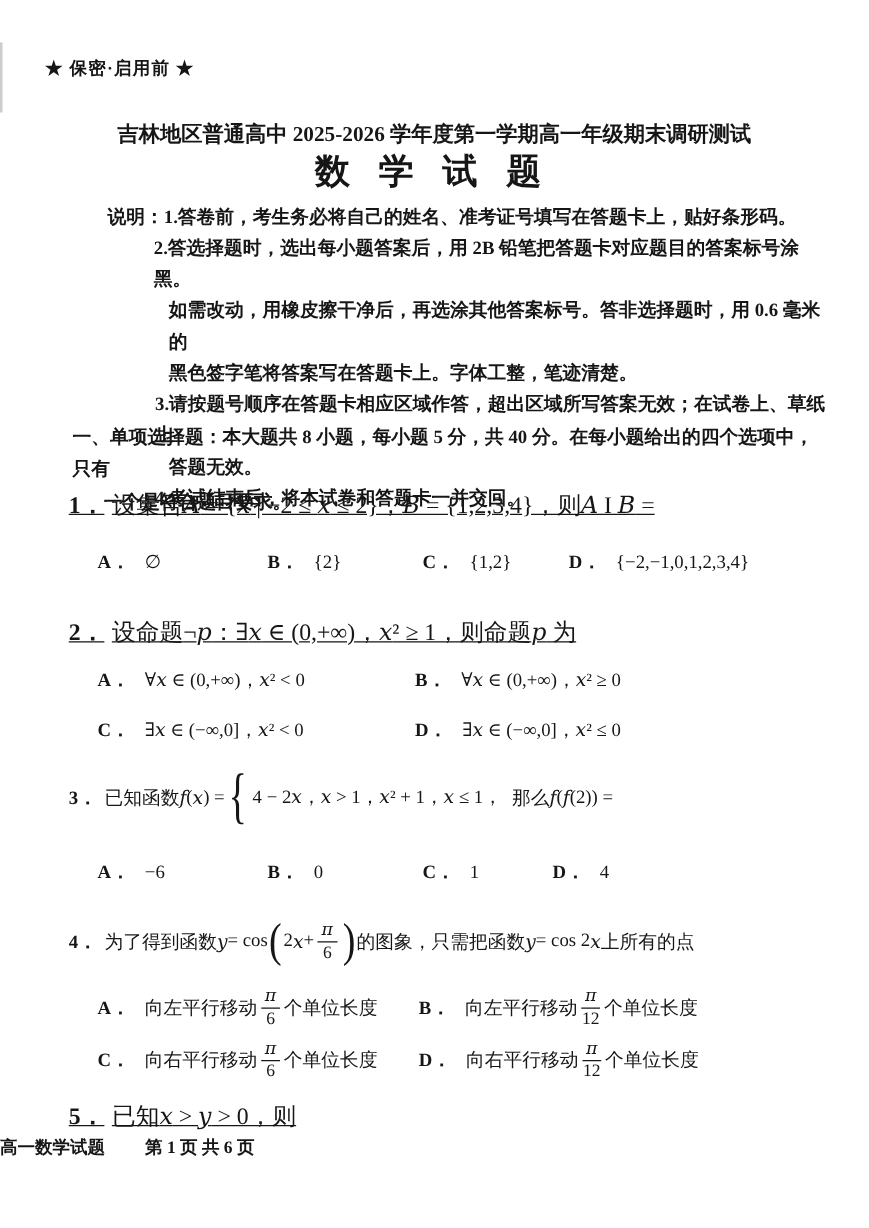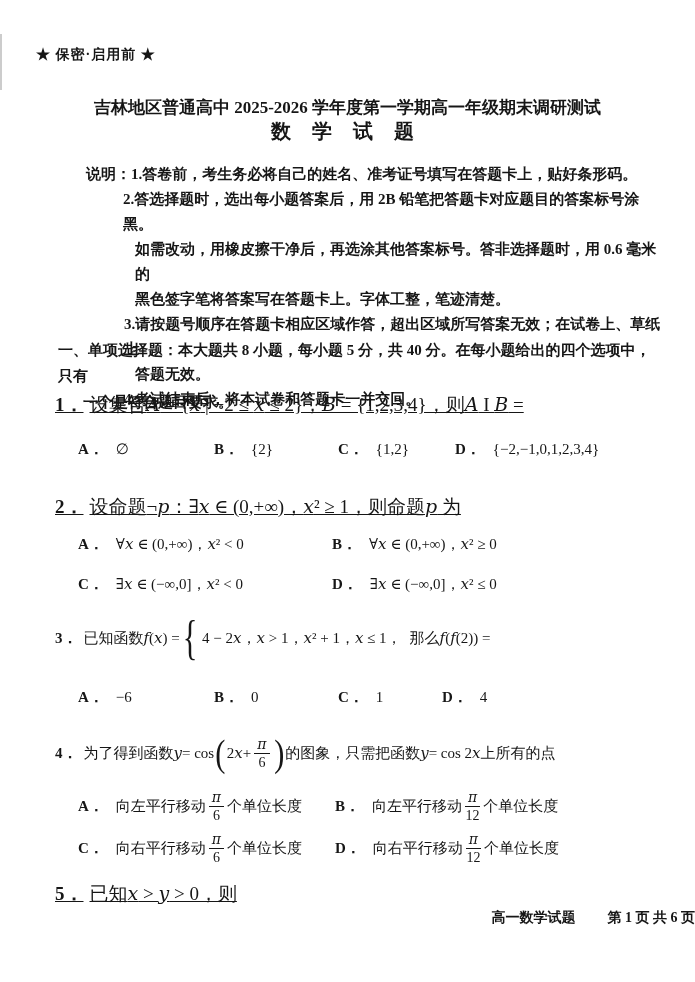--- a/index.html
+++ b/index.html
@@ -4,39 +4,39 @@
 <style>
   html,body{margin:0;padding:0;background:#ffffff;}
   .sheet{position:relative;width:695px;height:982px;background:#fff;overflow:hidden;
          font-family:"Liberation Serif","DejaVu Serif",serif;color:#161616;font-size:15px;}
   .abs{position:absolute;}
   .b{font-weight:bold;}
   .it{font-style:italic;font-family:"DejaVu Serif","Liberation Serif",serif;}
   .edge{position:absolute;left:0;top:34px;width:2px;height:56px;background:#cccccc;}
   .security{left:36px;top:46px;font-size:14px;letter-spacing:1px;}
   .title1{left:0;width:695px;top:96px;text-align:center;font-size:17px;}
-  .title2{left:0;width:693px;top:118px;text-align:center;font-size:20px;letter-spacing:8px;}
+  .title2{left:0;width:693px;top:118px;text-align:center;font-size:28px;letter-spacing:8px;}
   .instr{left:86px;top:162px;width:575px;font-size:15px;line-height:25px;}
   .sect{left:58px;top:337px;width:600px;font-size:15px;line-height:26px;}
   .stem{font-size:19px;line-height:22px;white-space:nowrap;text-decoration:underline;}
   .qnum{font-weight:bold;margin-right:6px;}
   .optrow{left:0;top:0;width:695px;height:24px;}
   .opt{position:absolute;top:0;white-space:nowrap;}
   .olab{font-weight:bold;margin-right:12px;}
   .frac{display:inline-flex;flex-direction:column;align-items:center;vertical-align:middle;
         margin:0 3px;line-height:1;font-size:14px;}
   .frac .fn{padding:0 3px 2px;border-bottom:1.4px solid #161616;}
   .frac .fd{padding-top:2px;}
   .bp{display:inline-block;font-size:38px;line-height:44px;font-weight:400;transform:scaleX(.8);}
   .pwbrace{display:inline-block;font-size:34px;line-height:48px;font-weight:400;
            transform:scaleY(1.45) scaleX(.9);margin:0 4px 0 2px;}
   .pwcol{display:inline-flex;flex-direction:row;}
   .pwline{line-height:23px;white-space:nowrap;}
   .flexrow{display:flex;align-items:center;white-space:nowrap;}
-  .footer{left:0;top:909px;width:695px;text-align:right;font-size:14px;}
+  .footer{left:0;top:909px;width:695px;text-align:left;font-size:14px;}
   .footer .fright{margin-left:32px;}
 </style>
 </head>
 <body>
 
 <div class="sheet">
 
   <div class="edge"></div>
 
   <div class="abs security b">★ 保密·启用前 ★</div>

